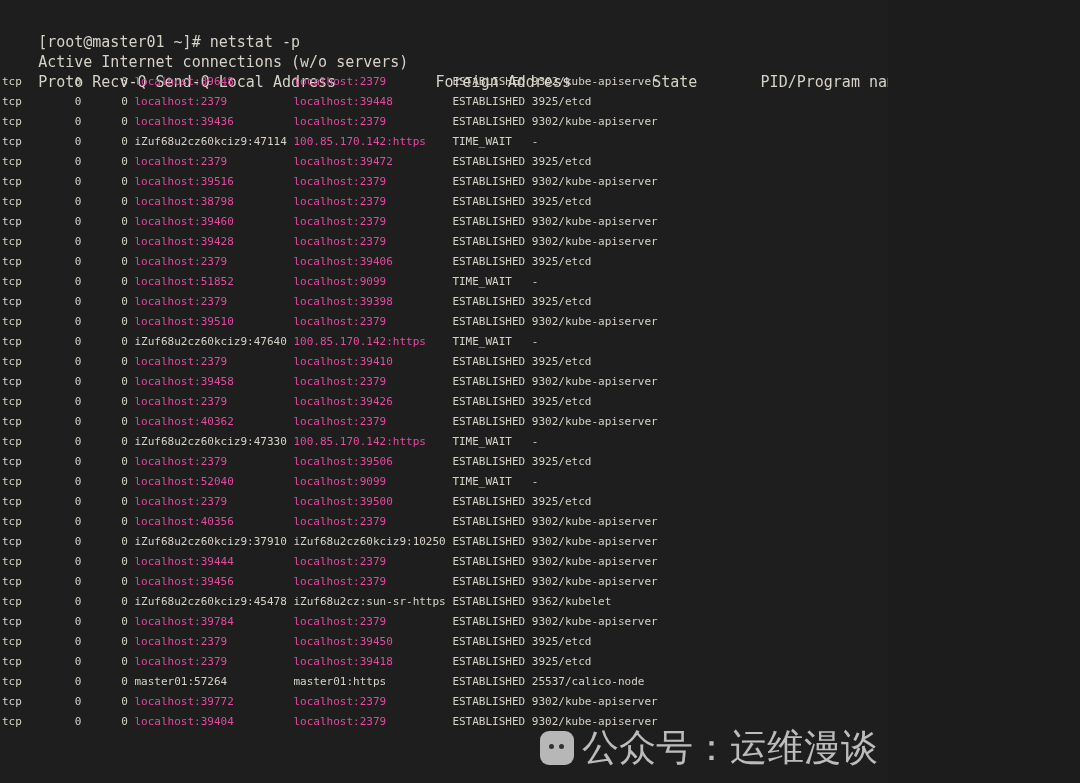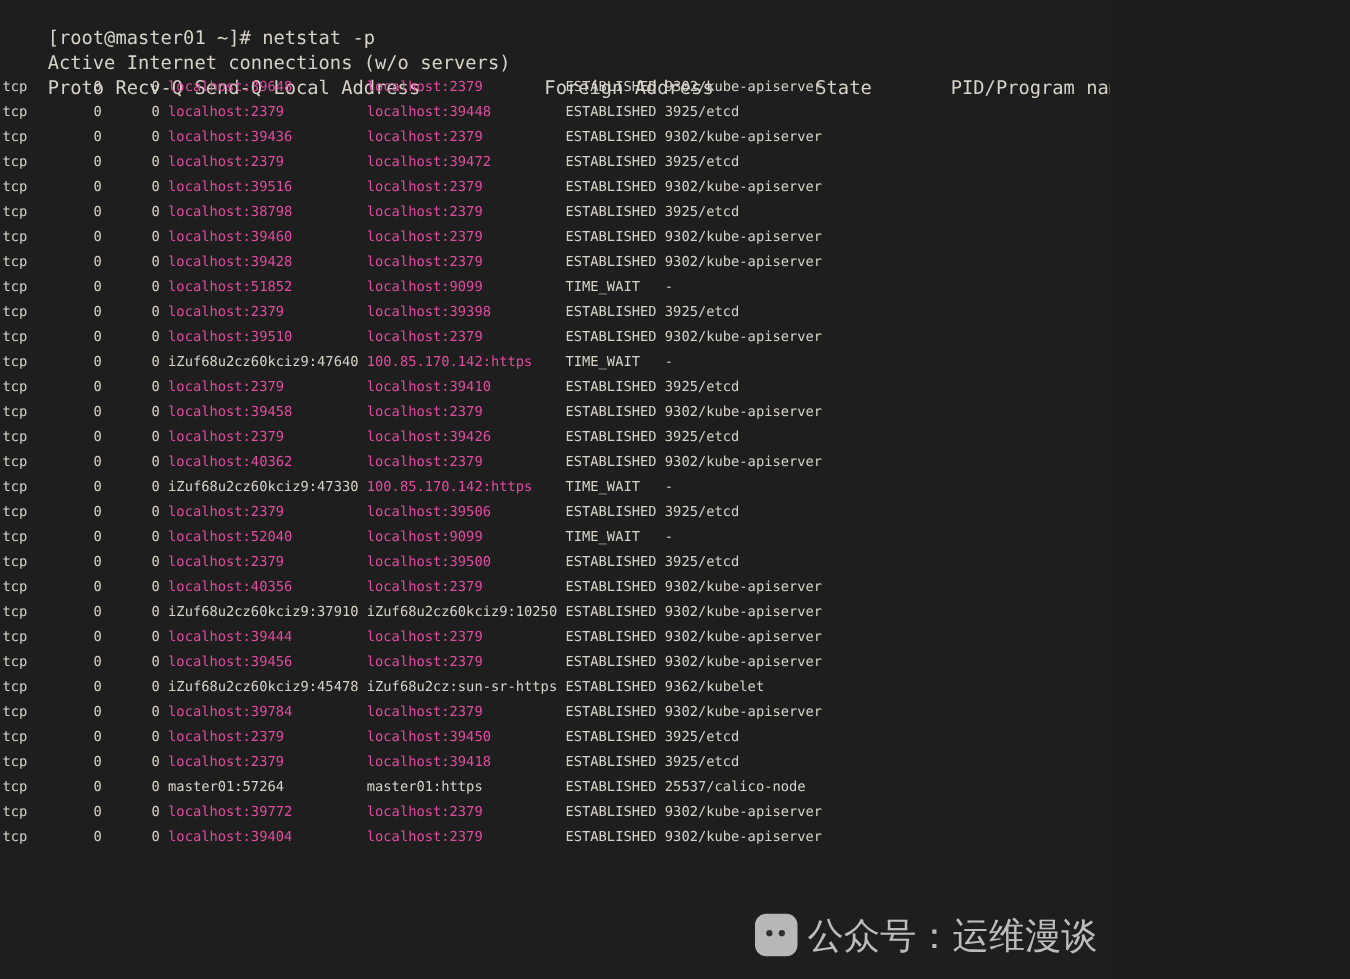--- a/index.html
+++ b/index.html
@@ -12,21 +12,21 @@
     width: 888px;
     height: 783px;
     background: #1e1e1e;
     overflow: hidden;
     font-family: "DejaVu Sans Mono", "Liberation Mono", monospace;
     font-size: 15px;
     line-height: 20px;
     color: #d6d2c8;
     letter-spacing: 0px;
     box-sizing: border-box;
-    padding: 0px 0 0 2px;
+    padding: 12px 0 0 2px;
   }
   .line {
     white-space: pre;
     height: 20px;
     line-height: 20px;
     font-size: 15px;
   }
   .tline {
     white-space: pre;
     height: 20px;
@@ -66,21 +66,21 @@
     width: 5px;
     height: 5px;
     border-radius: 50%;
     background: #3a3a3a;
     top: 13px;
   }
   #watermark .wm-icon::before { left: 9px; }
   #watermark .wm-icon::after  { left: 19px; }
   #watermark .wm-text {
     font-family: "DejaVu Sans", "Liberation Sans", sans-serif;
-    font-size: 29px;
+    font-size: 37px;
     color: #ffffff;
     opacity: 0.88;
     white-space: nowrap;
     font-weight: 400;
   }
 </style>
 </head>
 <body>
 
 <div id="terminal">
@@ -94,25 +94,27 @@
   </div>
 
   <div class="line">
     <span>Proto Recv-Q Send-Q Local Address           Foreign Address         State       PID/Program name</span>
   </div>
 
   <div id="rows">
       <div class="tline"><span class="c-default">tcp   </span><span class="c-default">     0 </span><span class="c-default">     0 </span><span class="c-magenta">localhost:39648</span><span class="c-default">         </span><span class="c-magenta">localhost:2379</span><span class="c-default">          </span><span class="c-default">ESTABLISHED </span><span class="c-default">9302/kube-apiserver</span></div>
       <div class="tline"><span class="c-default">tcp   </span><span class="c-default">     0 </span><span class="c-default">     0 </span><span class="c-magenta">localhost:2379</span><span class="c-default">          </span><span class="c-magenta">localhost:39448</span><span class="c-default">         </span><span class="c-default">ESTABLISHED </span><span class="c-default">3925/etcd</span></div>
       <div class="tline"><span class="c-default">tcp   </span><span class="c-default">     0 </span><span class="c-default">     0 </span><span class="c-magenta">localhost:39436</span><span class="c-default">         </span><span class="c-magenta">localhost:2379</span><span class="c-default">          </span><span class="c-default">ESTABLISHED </span><span class="c-default">9302/kube-apiserver</span></div>
+      <div class="tline"><span class="c-default">tcp   </span><span class="c-default">     0 </span><span class="c-default">     0 </span><span class="c-white">iZuf68u2cz60kciz9:47114</span><span class="c-default"> </span><span class="c-magenta">100.85.170.142:https</span><span class="c-default">    </span><span class="c-default">TIME_WAIT   </span><span class="c-default">-</span></div>
       <div class="tline"><span class="c-default">tcp   </span><span class="c-default">     0 </span><span class="c-default">     0 </span><span class="c-magenta">localhost:2379</span><span class="c-default">          </span><span class="c-magenta">localhost:39472</span><span class="c-default">         </span><span class="c-default">ESTABLISHED </span><span class="c-default">3925/etcd</span></div>
       <div class="tline"><span class="c-default">tcp   </span><span class="c-default">     0 </span><span class="c-default">     0 </span><span class="c-magenta">localhost:39516</span><span class="c-default">         </span><span class="c-magenta">localhost:2379</span><span class="c-default">          </span><span class="c-default">ESTABLISHED </span><span class="c-default">9302/kube-apiserver</span></div>
       <div class="tline"><span class="c-default">tcp   </span><span class="c-default">     0 </span><span class="c-default">     0 </span><span class="c-magenta">localhost:38798</span><span class="c-default">         </span><span class="c-magenta">localhost:2379</span><span class="c-default">          </span><span class="c-default">ESTABLISHED </span><span class="c-default">3925/etcd</span></div>
       <div class="tline"><span class="c-default">tcp   </span><span class="c-default">     0 </span><span class="c-default">     0 </span><span class="c-magenta">localhost:39460</span><span class="c-default">         </span><span class="c-magenta">localhost:2379</span><span class="c-default">          </span><span class="c-default">ESTABLISHED </span><span class="c-default">9302/kube-apiserver</span></div>
       <div class="tline"><span class="c-default">tcp   </span><span class="c-default">     0 </span><span class="c-default">     0 </span><span class="c-magenta">localhost:39428</span><span class="c-default">         </span><span class="c-magenta">localhost:2379</span><span class="c-default">          </span><span class="c-default">ESTABLISHED </span><span class="c-default">9302/kube-apiserver</span></div>
+      <div class="tline"><span class="c-default">tcp   </span><span class="c-default">     0 </span><span class="c-default">     0 </span><span class="c-magenta">localhost:2379</span><span class="c-default">          </span><span class="c-magenta">localhost:39406</span><span class="c-default">         </span><span class="c-default">ESTABLISHED </span><span class="c-default">3925/etcd</span></div>
       <div class="tline"><span class="c-default">tcp   </span><span class="c-default">     0 </span><span class="c-default">     0 </span><span class="c-magenta">localhost:51852</span><span class="c-default">         </span><span class="c-magenta">localhost:9099</span><span class="c-default">          </span><span class="c-default">TIME_WAIT   </span><span class="c-default">-</span></div>
       <div class="tline"><span class="c-default">tcp   </span><span class="c-default">     0 </span><span class="c-default">     0 </span><span class="c-magenta">localhost:2379</span><span class="c-default">          </span><span class="c-magenta">localhost:39398</span><span class="c-default">         </span><span class="c-default">ESTABLISHED </span><span class="c-default">3925/etcd</span></div>
       <div class="tline"><span class="c-default">tcp   </span><span class="c-default">     0 </span><span class="c-default">     0 </span><span class="c-magenta">localhost:39510</span><span class="c-default">         </span><span class="c-magenta">localhost:2379</span><span class="c-default">          </span><span class="c-default">ESTABLISHED </span><span class="c-default">9302/kube-apiserver</span></div>
       <div class="tline"><span class="c-default">tcp   </span><span class="c-default">     0 </span><span class="c-default">     0 </span><span class="c-white">iZuf68u2cz60kciz9:47640</span><span class="c-default"> </span><span class="c-magenta">100.85.170.142:https</span><span class="c-default">    </span><span class="c-default">TIME_WAIT   </span><span class="c-default">-</span></div>
       <div class="tline"><span class="c-default">tcp   </span><span class="c-default">     0 </span><span class="c-default">     0 </span><span class="c-magenta">localhost:2379</span><span class="c-default">          </span><span class="c-magenta">localhost:39410</span><span class="c-default">         </span><span class="c-default">ESTABLISHED </span><span class="c-default">3925/etcd</span></div>
       <div class="tline"><span class="c-default">tcp   </span><span class="c-default">     0 </span><span class="c-default">     0 </span><span class="c-magenta">localhost:39458</span><span class="c-default">         </span><span class="c-magenta">localhost:2379</span><span class="c-default">          </span><span class="c-default">ESTABLISHED </span><span class="c-default">9302/kube-apiserver</span></div>
       <div class="tline"><span class="c-default">tcp   </span><span class="c-default">     0 </span><span class="c-default">     0 </span><span class="c-magenta">localhost:2379</span><span class="c-default">          </span><span class="c-magenta">localhost:39426</span><span class="c-default">         </span><span class="c-default">ESTABLISHED </span><span class="c-default">3925/etcd</span></div>
       <div class="tline"><span class="c-default">tcp   </span><span class="c-default">     0 </span><span class="c-default">     0 </span><span class="c-magenta">localhost:40362</span><span class="c-default">         </span><span class="c-magenta">localhost:2379</span><span class="c-default">          </span><span class="c-default">ESTABLISHED </span><span class="c-default">9302/kube-apiserver</span></div>
       <div class="tline"><span class="c-default">tcp   </span><span class="c-default">     0 </span><span class="c-default">     0 </span><span class="c-white">iZuf68u2cz60kciz9:47330</span><span class="c-default"> </span><span class="c-magenta">100.85.170.142:https</span><span class="c-default">    </span><span class="c-default">TIME_WAIT   </span><span class="c-default">-</span></div>
       <div class="tline"><span class="c-default">tcp   </span><span class="c-default">     0 </span><span class="c-default">     0 </span><span class="c-magenta">localhost:2379</span><span class="c-default">          </span><span class="c-magenta">localhost:39506</span><span class="c-default">         </span><span class="c-default">ESTABLISHED </span><span class="c-default">3925/etcd</span></div>

